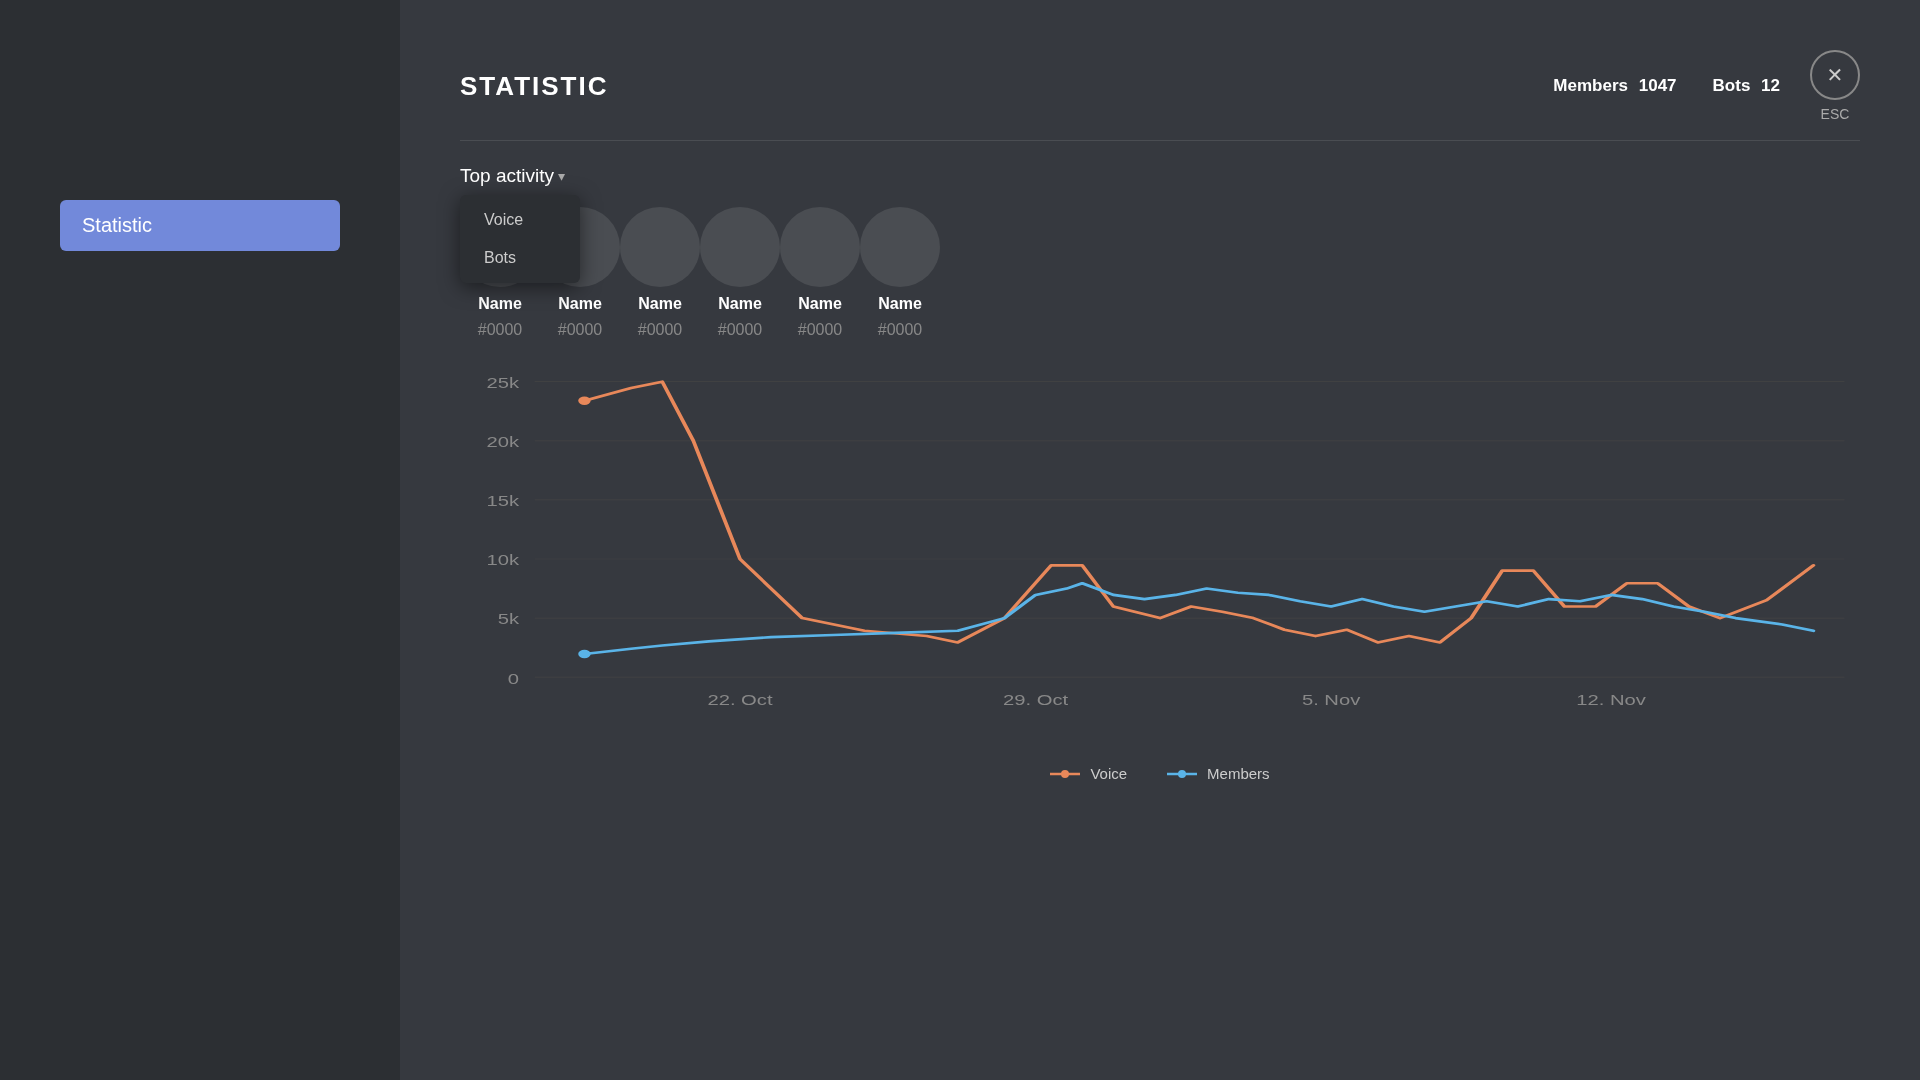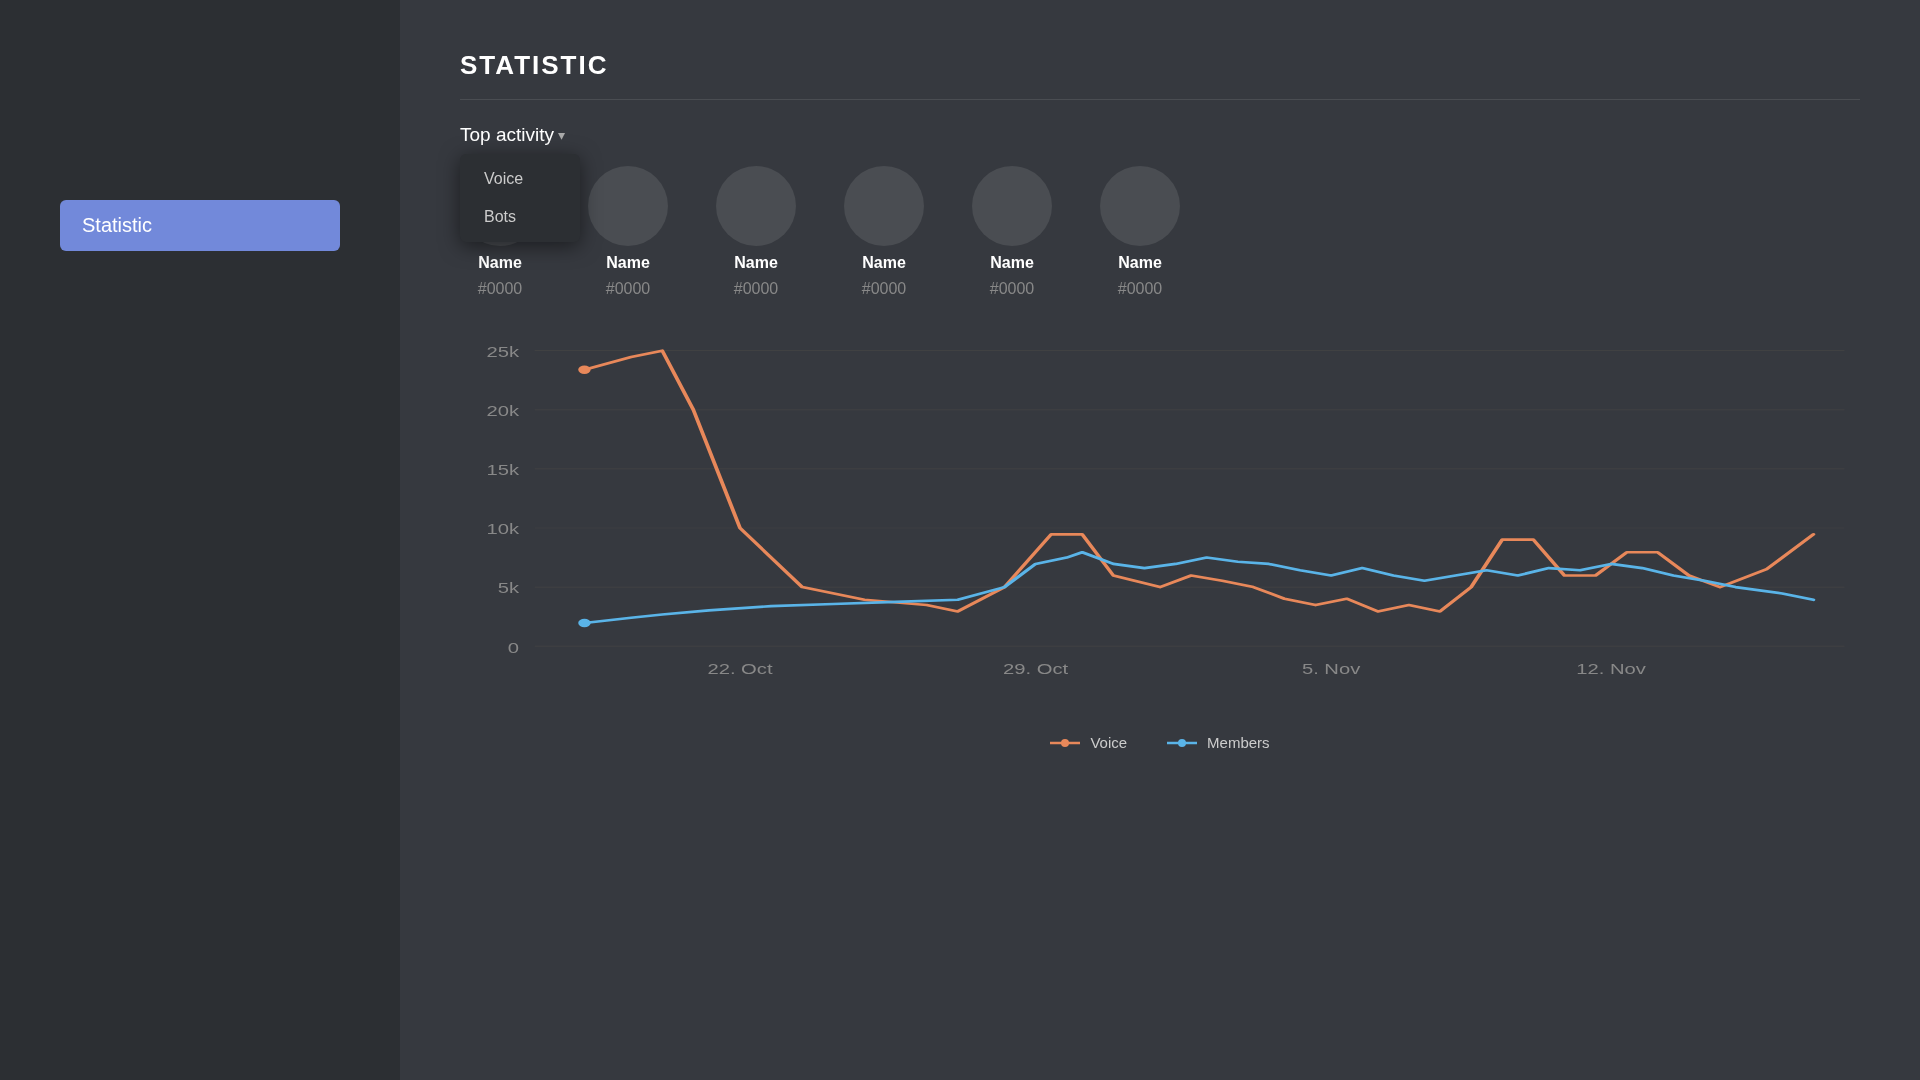--- a/index.html
+++ b/index.html
@@ -125,21 +125,20 @@
       padding: 6px 0;
     }
     .dropdown-item {
       padding: 10px 24px;
       color: #ccc;
       font-size: 16px;
       cursor: pointer;
     }
     .avatars-row {
       display: flex;
-      gap: 48px;
       margin: 20px 0 30px 0;
       align-items: flex-end;
     }
     .avatar-item {
       display: flex;
       flex-direction: column;
       align-items: center;
       gap: 8px;
     }
     .avatar-circle {
@@ -153,21 +152,20 @@
       font-size: 16px;
       font-weight: 700;
     }
     .avatar-id {
       color: #888;
       font-size: 16px;
     }
     .chart-area {
       flex: 1;
       position: relative;
-      margin-top: 10px;
     }
     .chart-container {
       width: 100%;
       height: 380px;
       position: relative;
     }
     svg.chart-svg {
       width: 100%;
       height: 100%;
     }
@@ -188,20 +186,34 @@
 </head>
 <body>
 
 <div class="sidebar">
   <div class="sidebar-item">Statistic</div>
 </div>
 
 <div class="main">
   <div class="header">
     <div class="header-title">STATISTIC</div>
+    <div class="header-stats">
+      <div class="stat-item">
+        <span>Members</span>
+        <span>1047</span>
+      </div>
+      <div class="stat-item">
+        <span>Bots</span>
+        <span>12</span>
+      </div>
+      <div class="esc-btn-wrap">
+        <button class="esc-btn">✕</button>
+        <span class="esc-label">ESC</span>
+      </div>
+    </div>
   </div>
 
   <hr class="divider">
 
   <div class="top-activity-row">
     <button class="top-activity-btn">
       <span>Top activity</span>
       <span class="dropdown-arrow">▾</span>
     </button>
     <div class="dropdown-menu">

